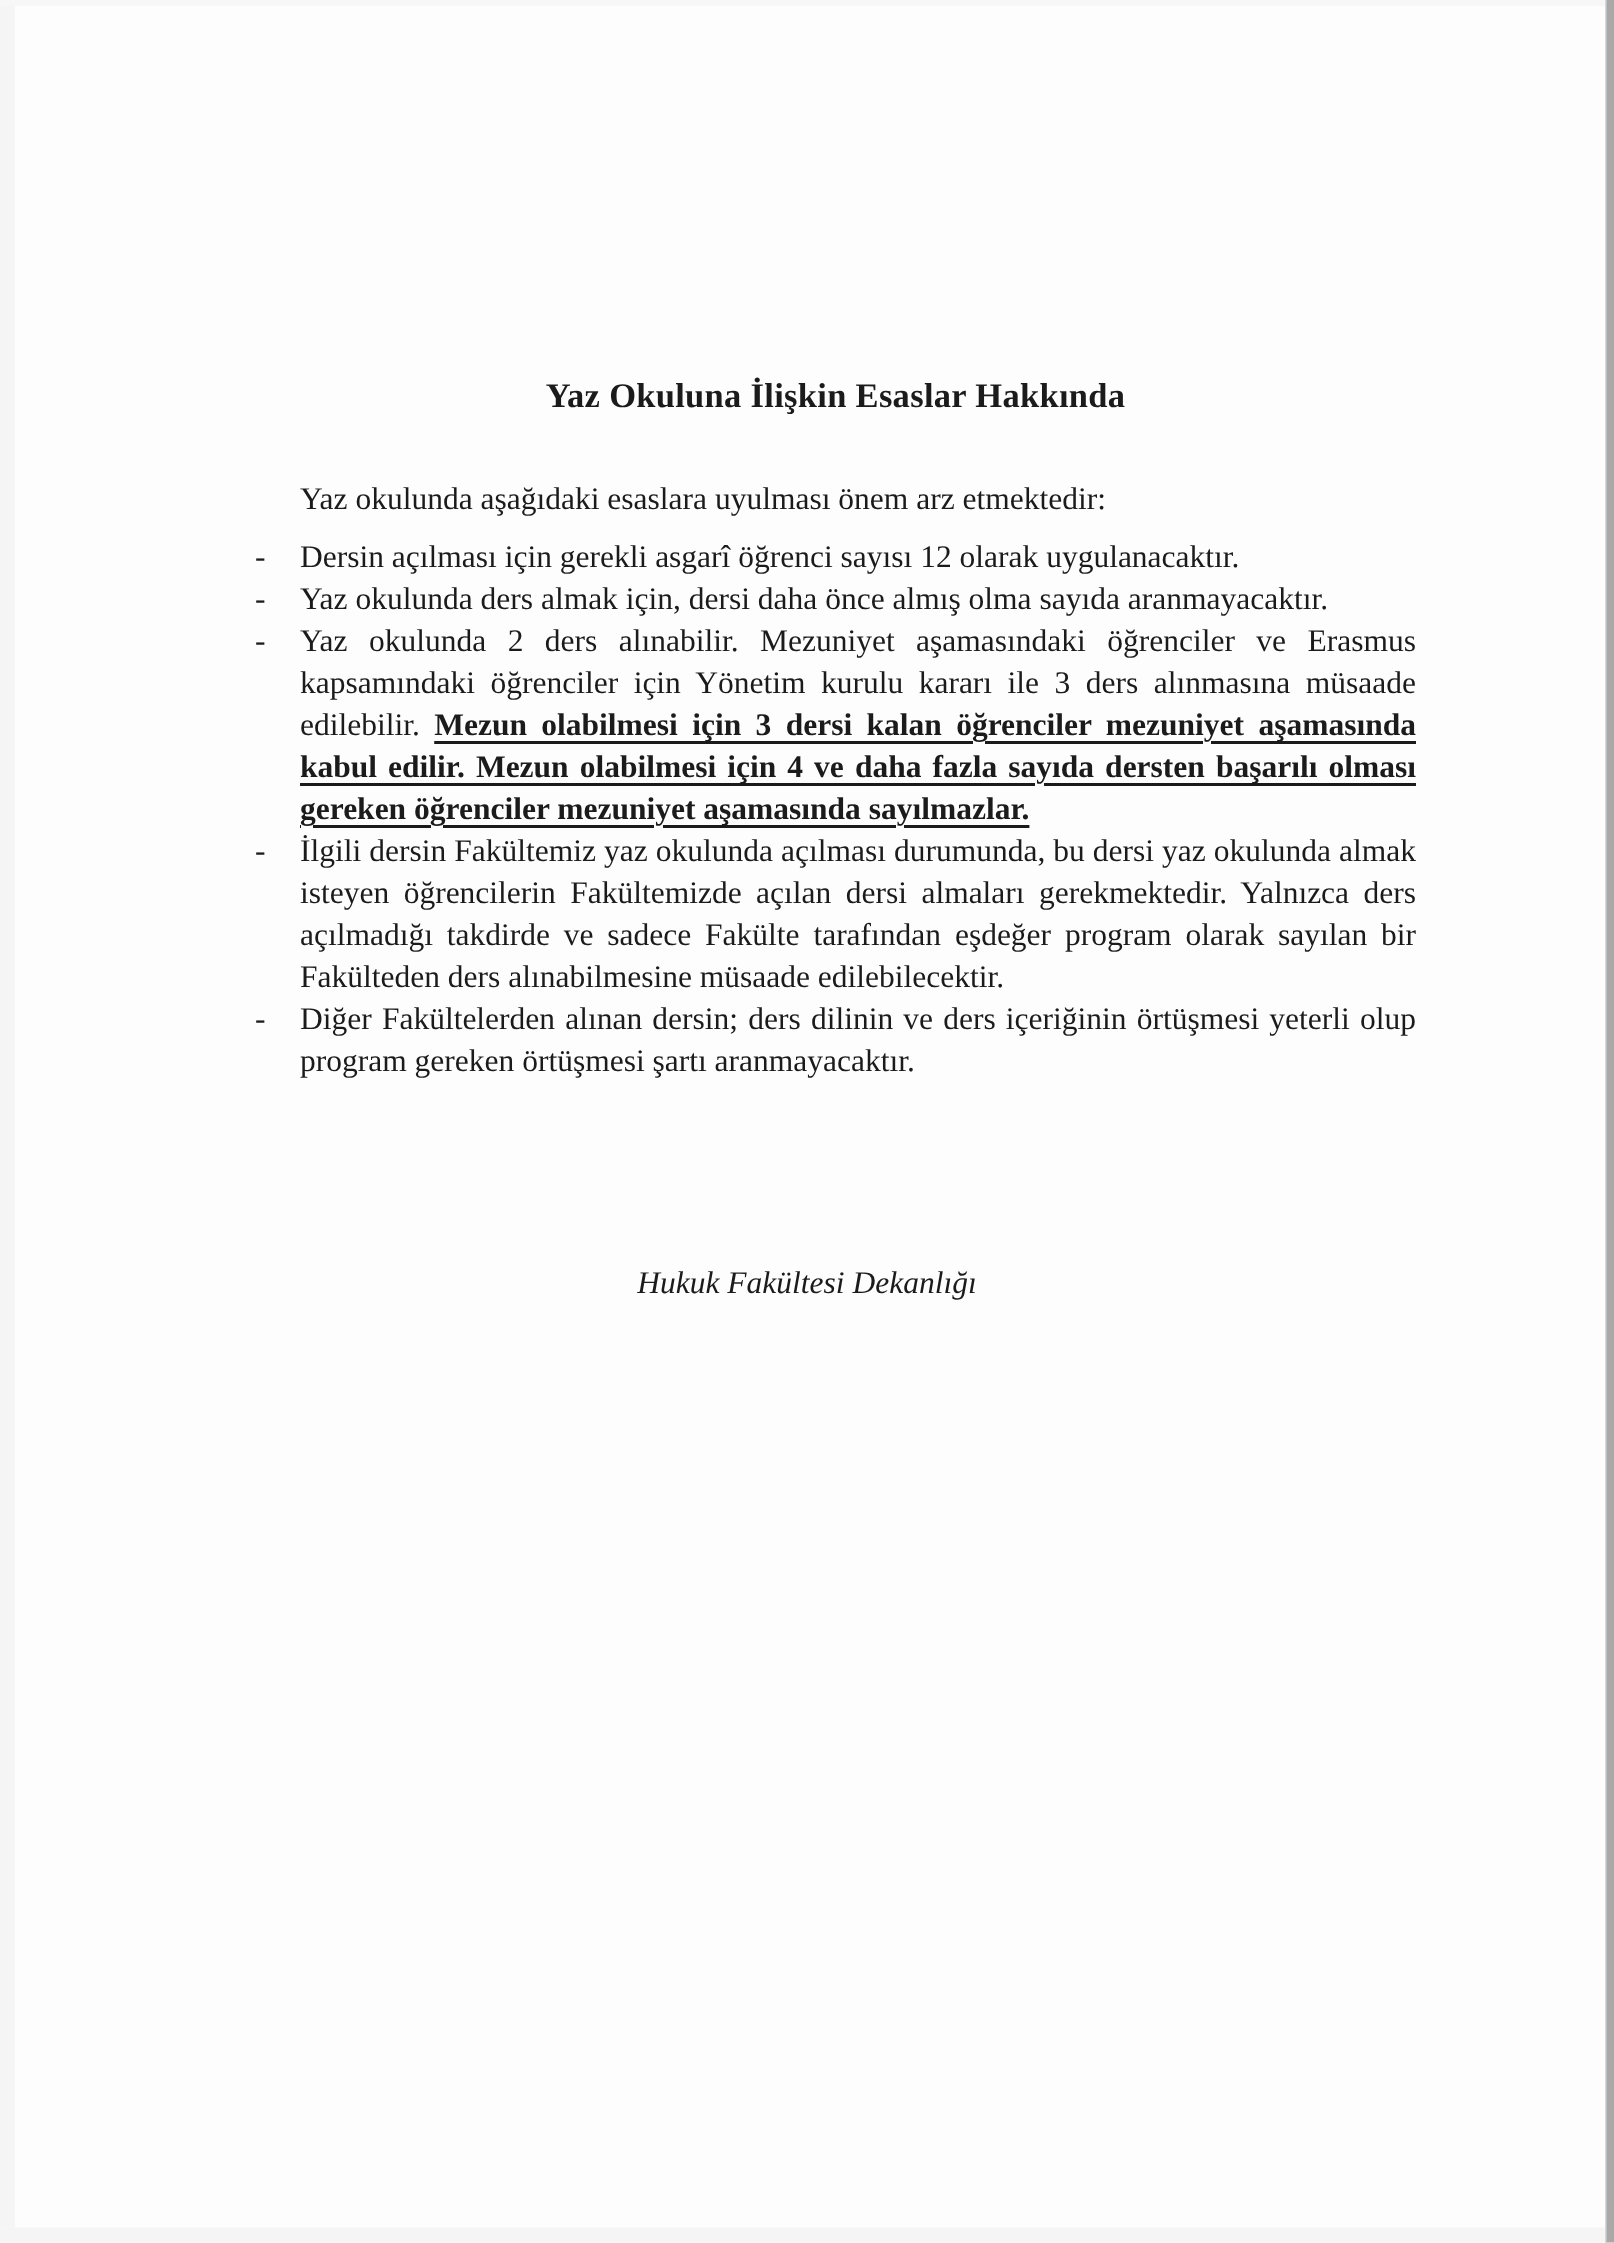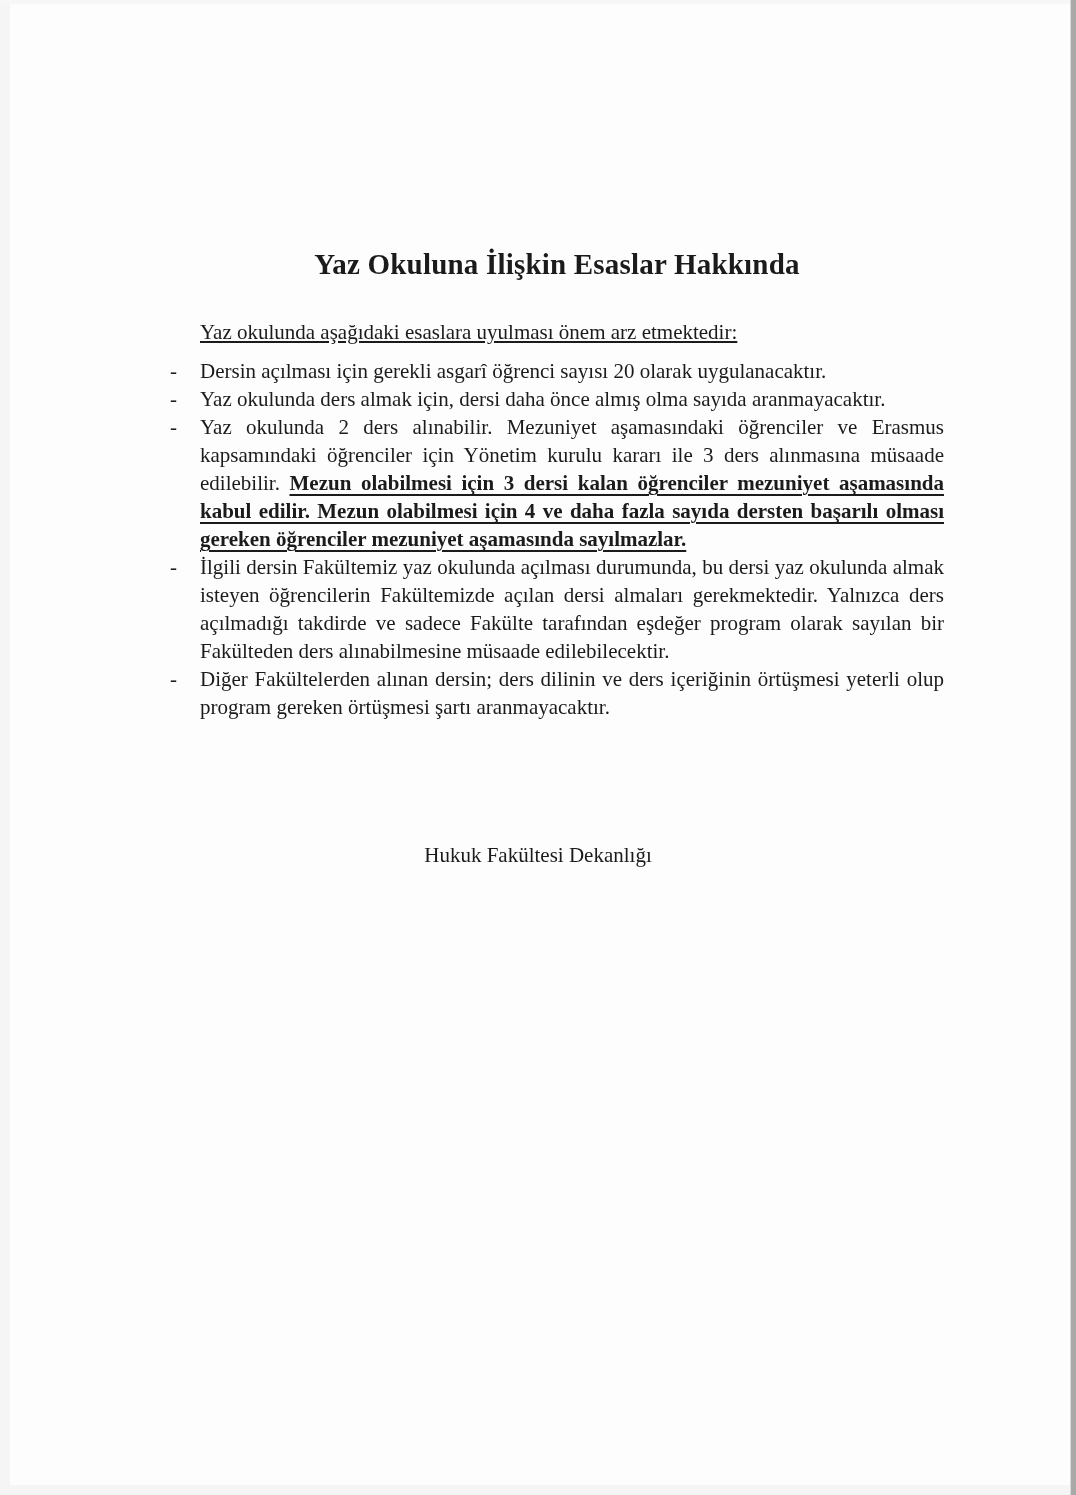--- a/index.html
+++ b/index.html
@@ -47,26 +47,25 @@
     left: 170px;
     top: 250px;
     width: 774px;
     font-size: 21px;
     line-height: 28px;
   }
   .doc-title {
     margin: 0 0 40px 0;
     text-align: center;
     font-weight: bold;
-    font-size: 29px;
+    font-size: 23px;
     letter-spacing: 0.2px;
   }
   .doc-intro {
     margin: 0 0 11px 30px;
-    text-decoration: underline;
   }
   ul.doc-list {
     list-style: none;
     margin: 0;
     padding: 0;
   }
   ul.doc-list li {
     display: flex;
     align-items: flex-start;
     margin: 0;
@@ -86,39 +85,40 @@
     text-decoration-thickness: 2px;
     text-underline-offset: 4px;
   }
   .signature {
     position: absolute;
     top: 843px;
     left: 0;
     width: 100%;
     text-align: center;
     font-size: 21px;
+    font-style: italic;
   }
 </style>
 </head>
 <body>
 
 <div class="edge-strip-left"></div>
 <div class="edge-strip-top"></div>
 <div class="edge-strip-bottom"></div>
 <div class="scrollbar-strip"></div>
 
 <div class="doc">
   <h1 class="doc-title">Yaz Okuluna İlişkin Esaslar Hakkında</h1>
 
   <p class="doc-intro">Yaz okulunda aşağıdaki esaslara uyulması önem arz etmektedir:</p>
 
   <ul class="doc-list">
     <li>
       <span class="bullet-dash">-</span>
-      <p class="item-text"><span>Dersin açılması için gerekli asgarî öğrenci sayısı 20 olarak uygulanacaktır.</span><span class="em"></span></p>
+      <p class="item-text"><span>Dersin açılması için gerekli asgarî öğrenci sayısı 12 olarak uygulanacaktır.</span><span class="em"></span></p>
     </li>
     <li>
       <span class="bullet-dash">-</span>
       <p class="item-text"><span>Yaz okulunda ders almak için, dersi daha önce almış olma sayıda aranmayacaktır.</span><span class="em"></span></p>
     </li>
     <li>
       <span class="bullet-dash">-</span>
       <p class="item-text"><span>Yaz okulunda 2 ders alınabilir. Mezuniyet aşamasındaki öğrenciler ve Erasmus kapsamındaki öğrenciler için Yönetim kurulu kararı ile 3 ders alınmasına müsaade edilebilir. </span><span class="em">Mezun olabilmesi için 3 dersi kalan öğrenciler mezuniyet aşamasında kabul edilir. Mezun olabilmesi için 4 ve daha fazla sayıda dersten başarılı olması gereken öğrenciler mezuniyet aşamasında sayılmazlar.</span></p>
     </li>
     <li>

